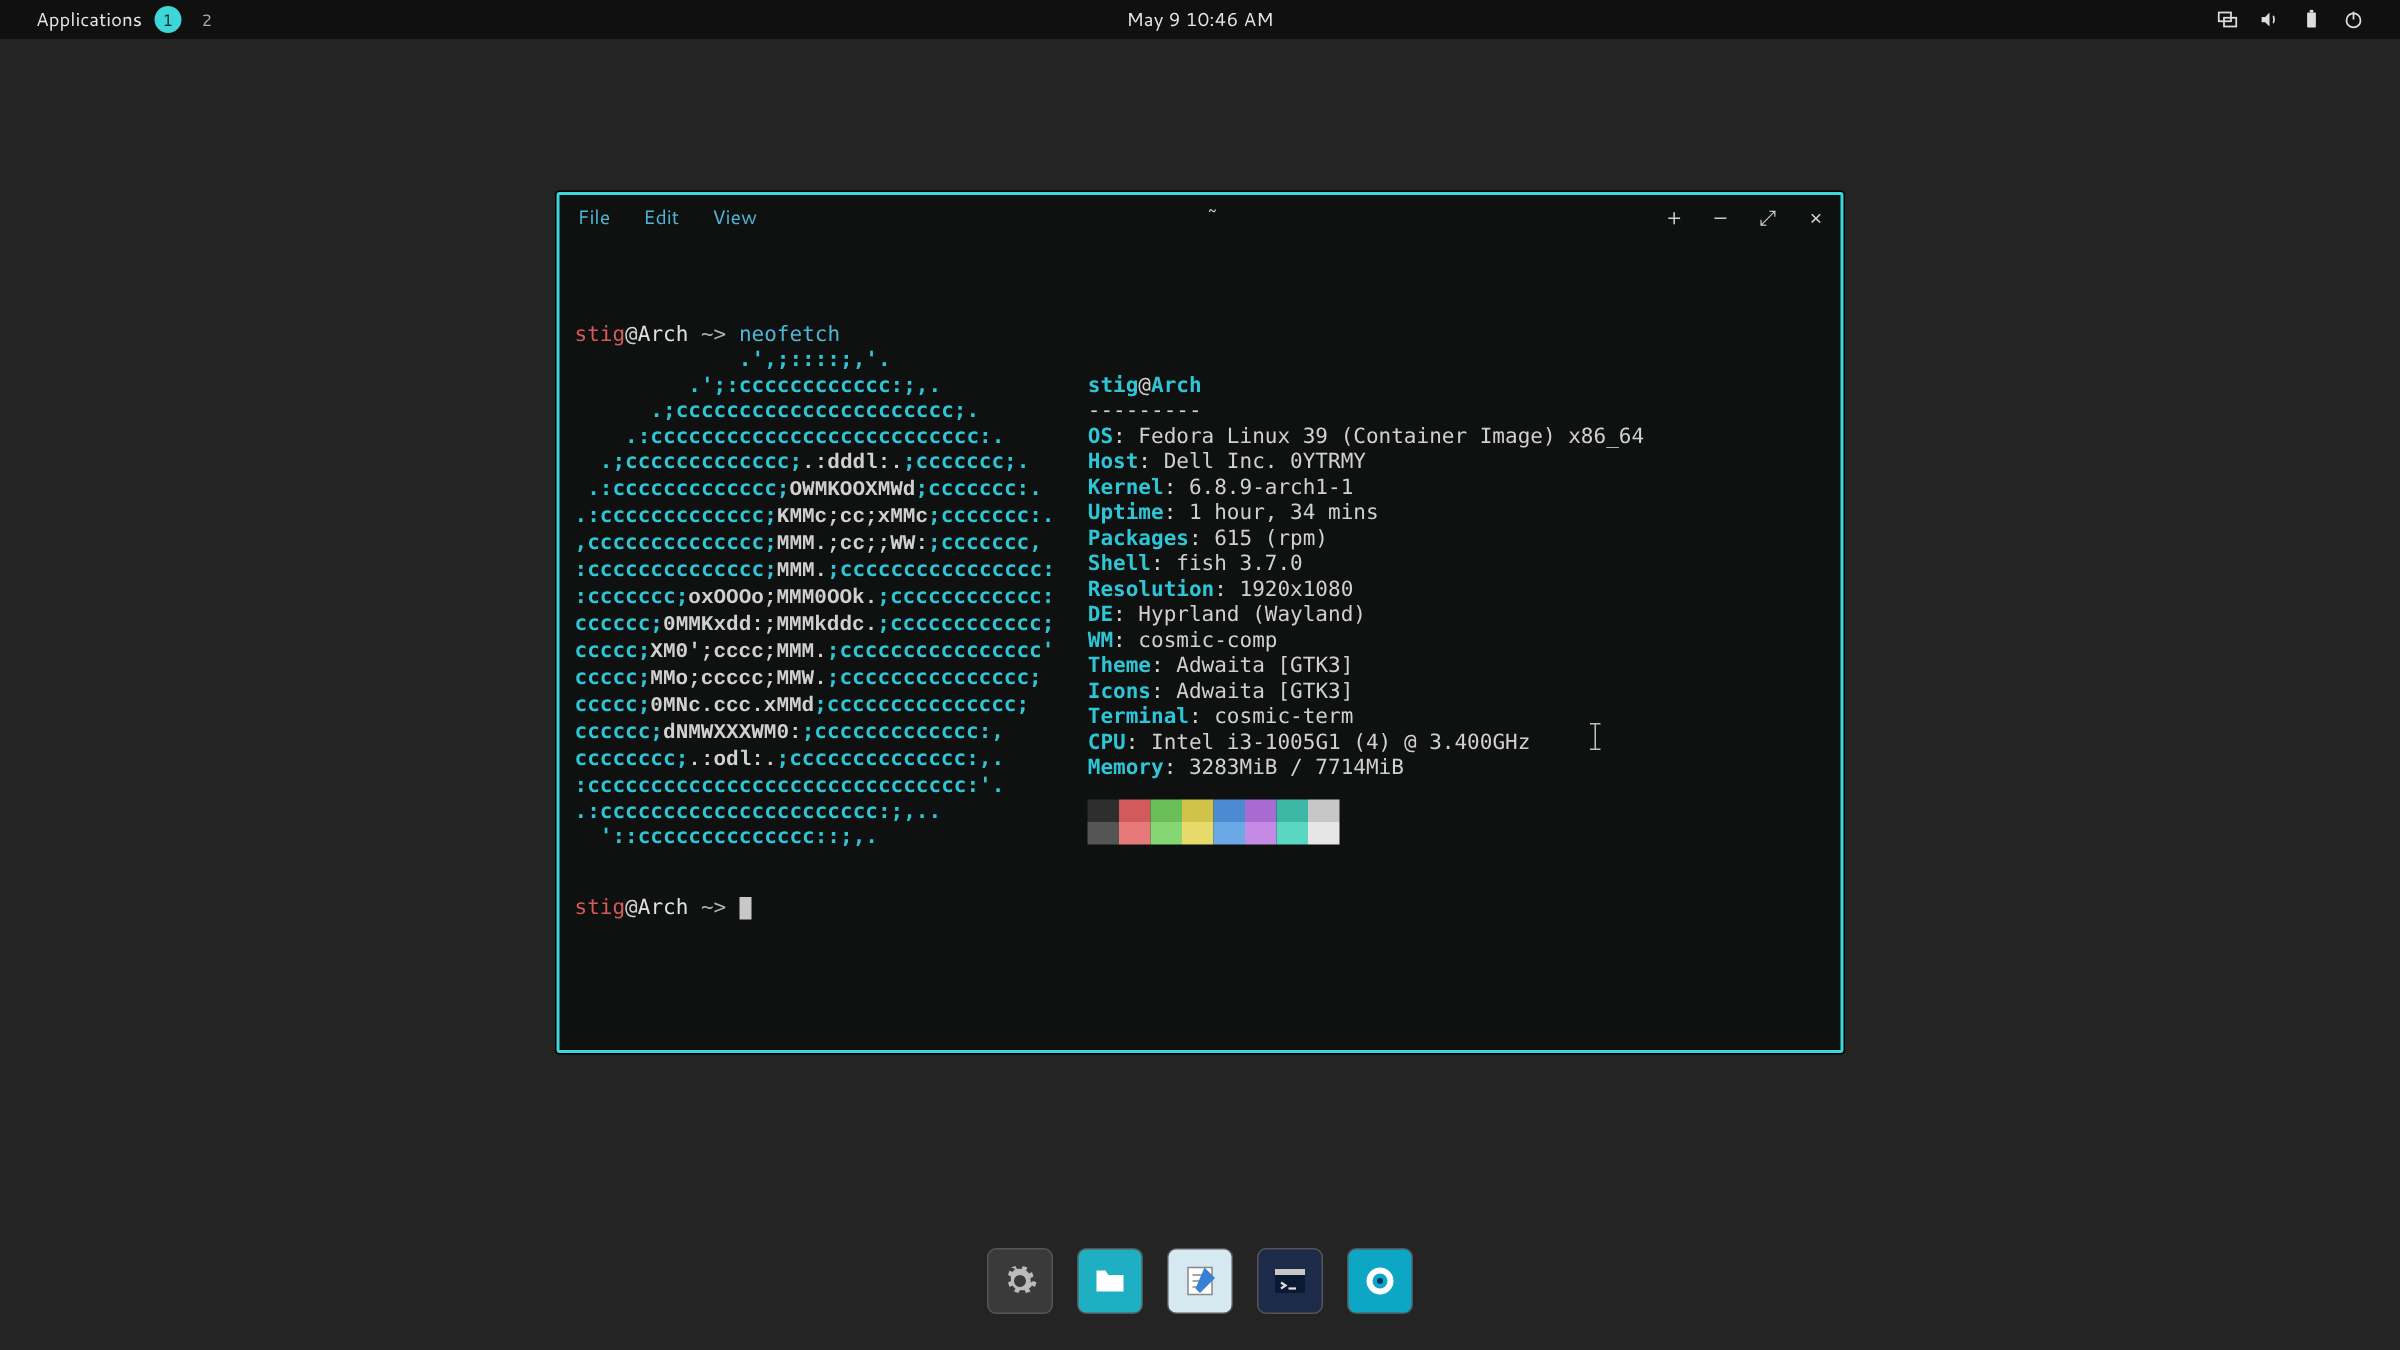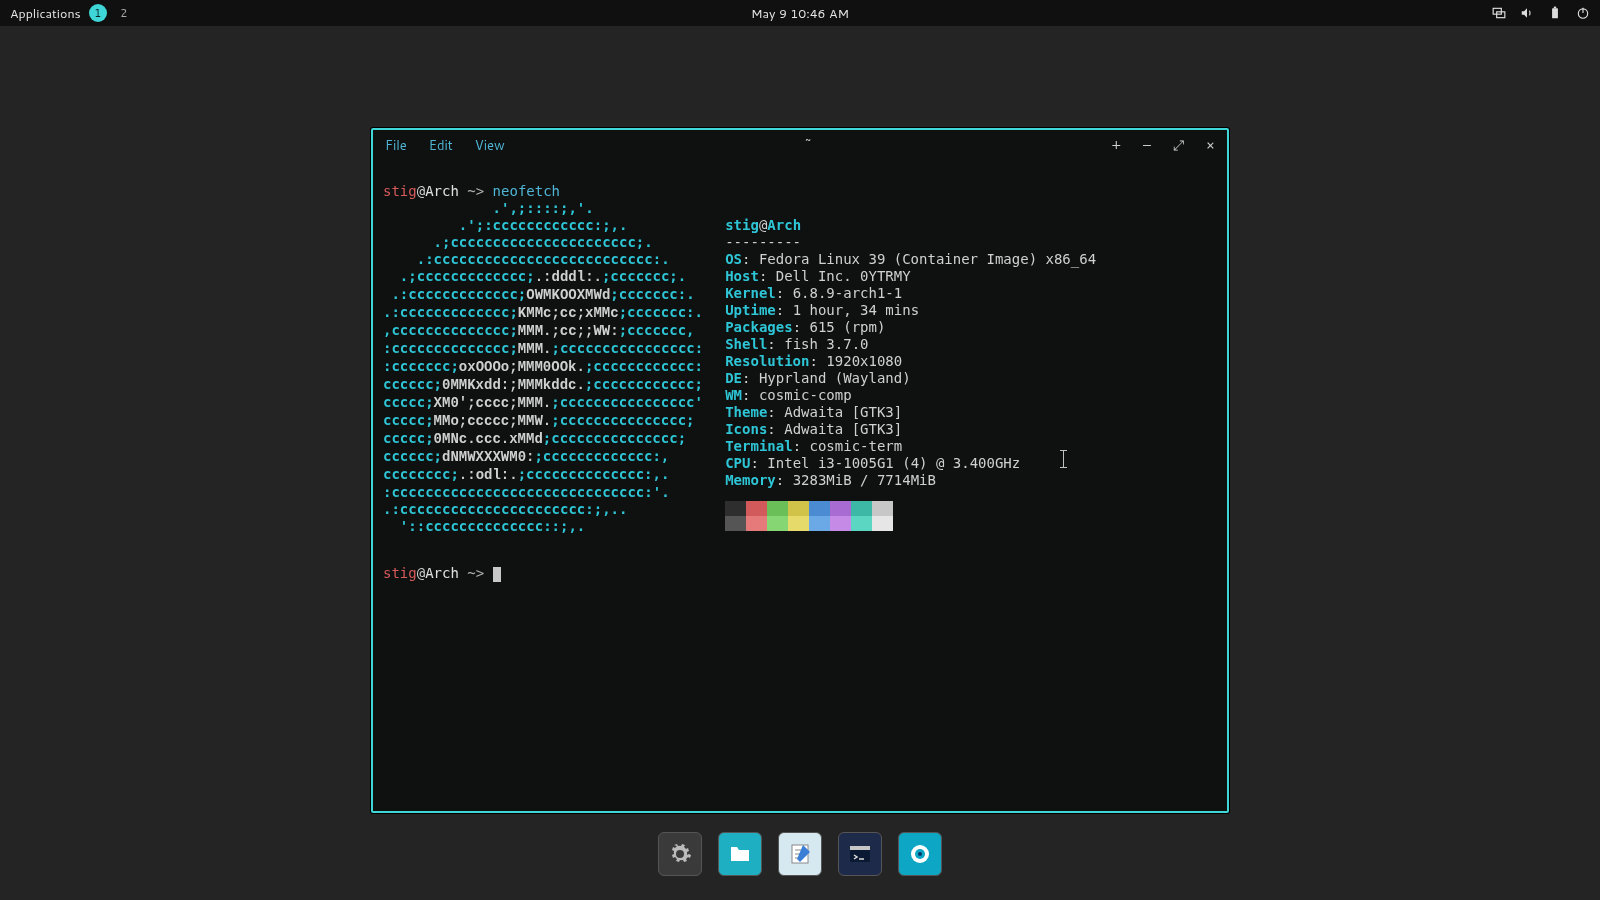--- a/index.html
+++ b/index.html
@@ -10,45 +10,45 @@
     font-size:13px;
     color:#e6e6e6;
     position:relative;
     overflow:hidden;
   }
   
   .top-panel {
     position:absolute; top:0; left:0; right:0; height:26px;
     background:#101010;
     display:flex; align-items:center;
-    padding:0 10px;
+    padding:0 24px;
     font-size:12.5px;
   }
   .top-left { display:flex; align-items:center; gap:8px; }
   .ws-badge {
     width:18px; height:18px; border-radius:50%;
     display:inline-flex; align-items:center; justify-content:center;
     font-size:11px;
   }
   .ws-active { background:#3ed6d6; color:#062626; }
   .ws-inactive { color:#aaa; }
   .top-center { position:absolute; left:50%; transform:translateX(-50%); }
   .top-right { margin-left:auto; display:flex; align-items:center; gap:14px; color:#ddd; }
   .tray-ico { width:14px; height:14px; display:inline-flex; align-items:center; justify-content:center; }
 
   
   .term-window {
     position:absolute;
     left:371px; top:128px;
-    width:858px; height:685px;
+    width:858px; height:574px;
     background:#0f1010;
     border:2px solid #3ed6d6;
     border-radius:2px;
     box-shadow:0 0 0 1px #000;
-    display:flex; flex-direction:column;
+    display:flex; flex-direction:column;gap:32px;
   }
   .title-bar {
     height:30px;
     display:flex; align-items:center;
     padding:0 12px;
     font-size:13px;
     color:#4fb6d6;
   }
   .menus { display:flex; gap:22px; }
   .title-center { flex:1; text-align:center; color:#d0d0d0; }

